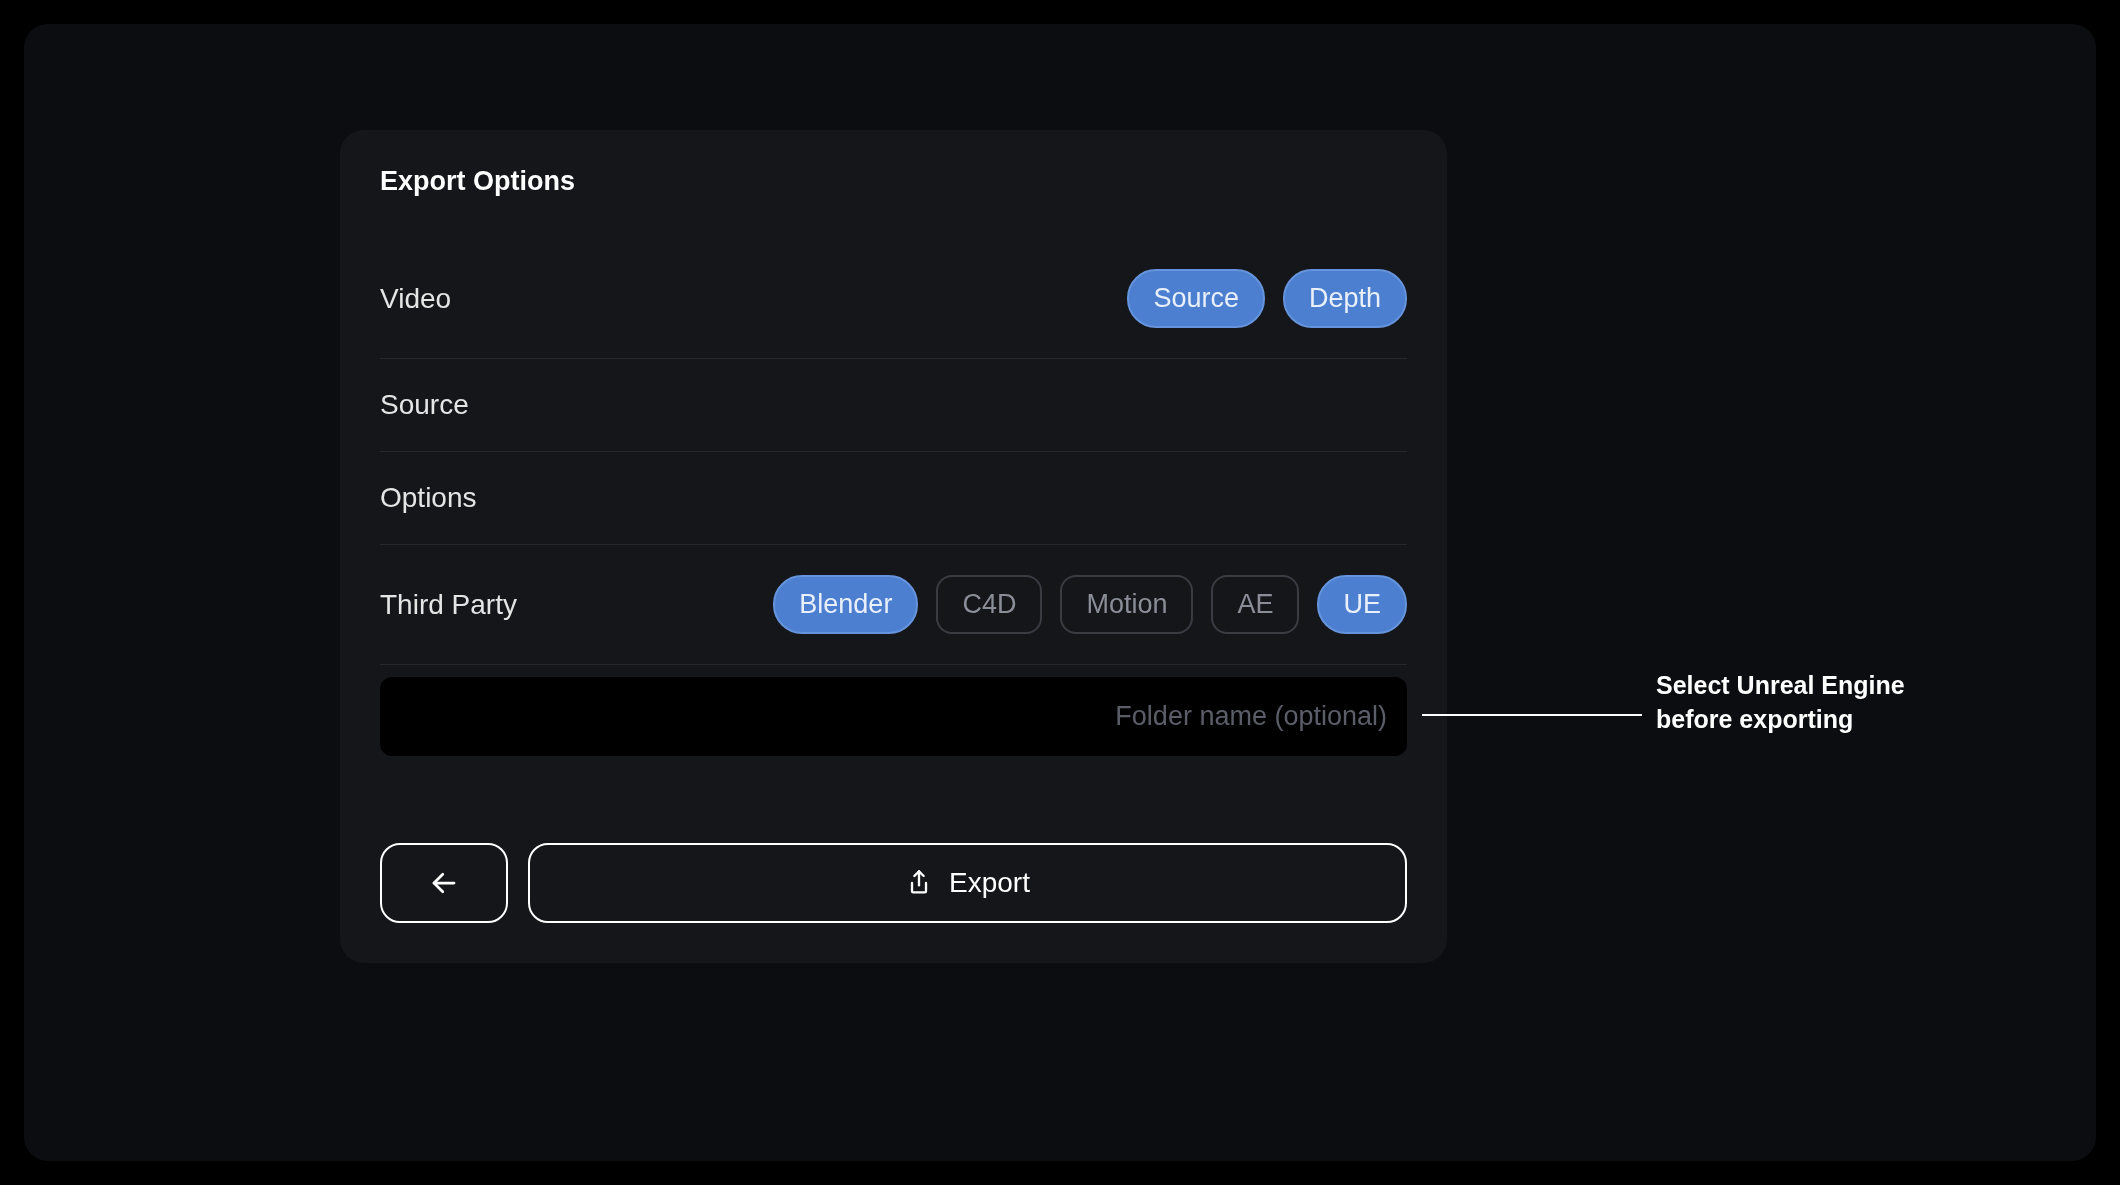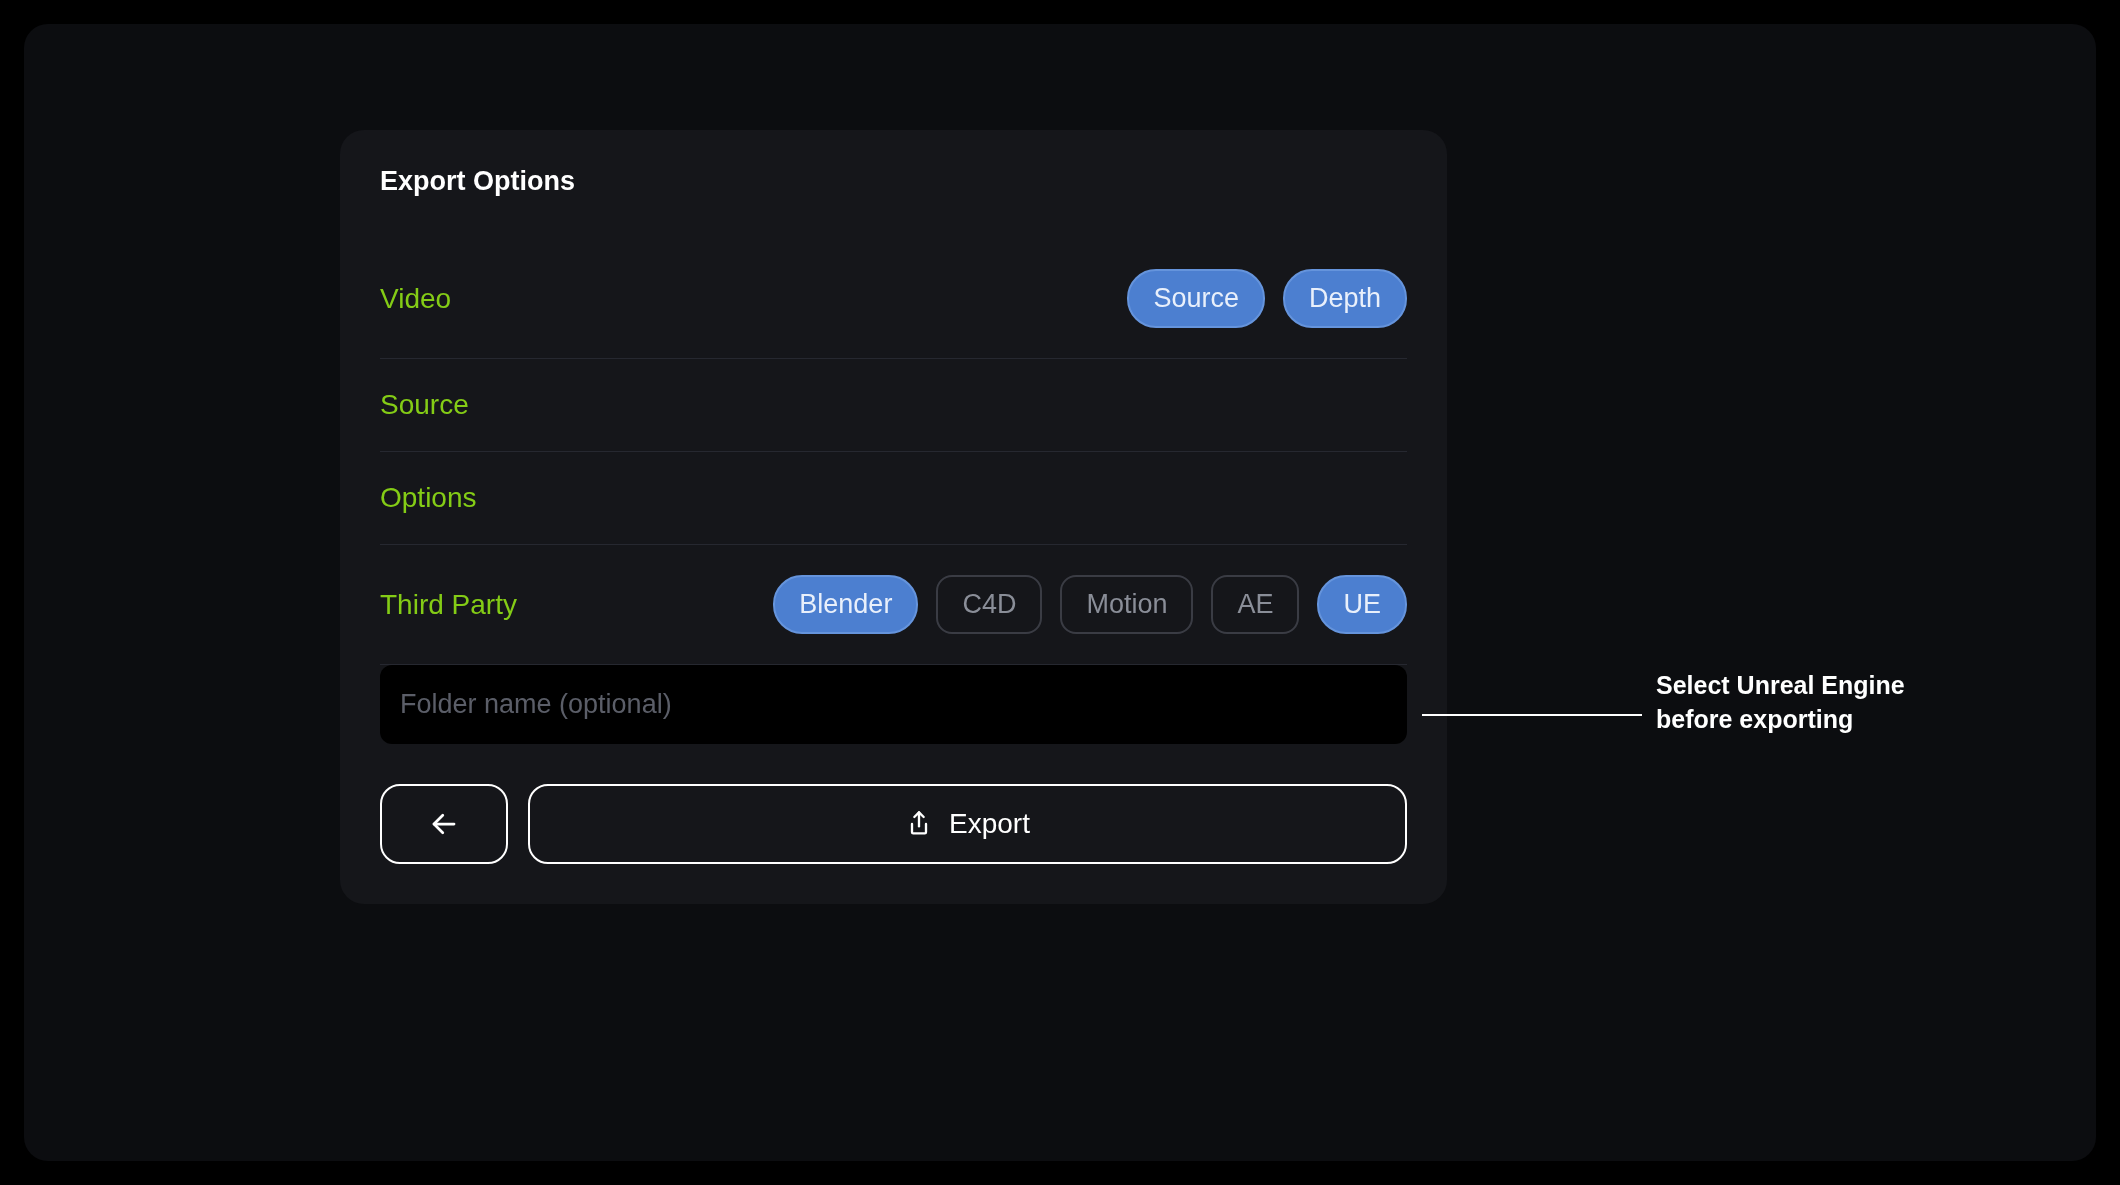--- a/index.html
+++ b/index.html
@@ -54,21 +54,21 @@
     .row:first-of-type {
       padding-top: 0;
     }
 
     .row:last-of-type {
       border-bottom: none;
       padding-bottom: 36px;
     }
 
     .row-label {
-      color: #84cc16;
+      color: #e5e5e5;
       font-size: 28px;
       font-weight: 400;
     }
 
     .chip-group {
       display: flex;
       gap: 18px;
     }
 
     .chip {
@@ -91,30 +91,33 @@
     }
 
     .folder-input {
       width: 100%;
       background: #000;
       border: none;
       border-radius: 12px;
       padding: 24px 20px;
       font-size: 27px;
       color: #fff;
+      margin-top: 12px;
       margin-bottom: 40px;
+      text-align: right;
     }
 
     .folder-input::placeholder {
       color: #5b5e68;
     }
 
     .bottom-row {
       display: flex;
       gap: 20px;
+      margin-top: 47px;
     }
 
     .back-btn {
       width: 128px;
       height: 80px;
       border: 2px solid #fff;
       background: transparent;
       border-radius: 20px;
       display: flex;
       align-items: center;

